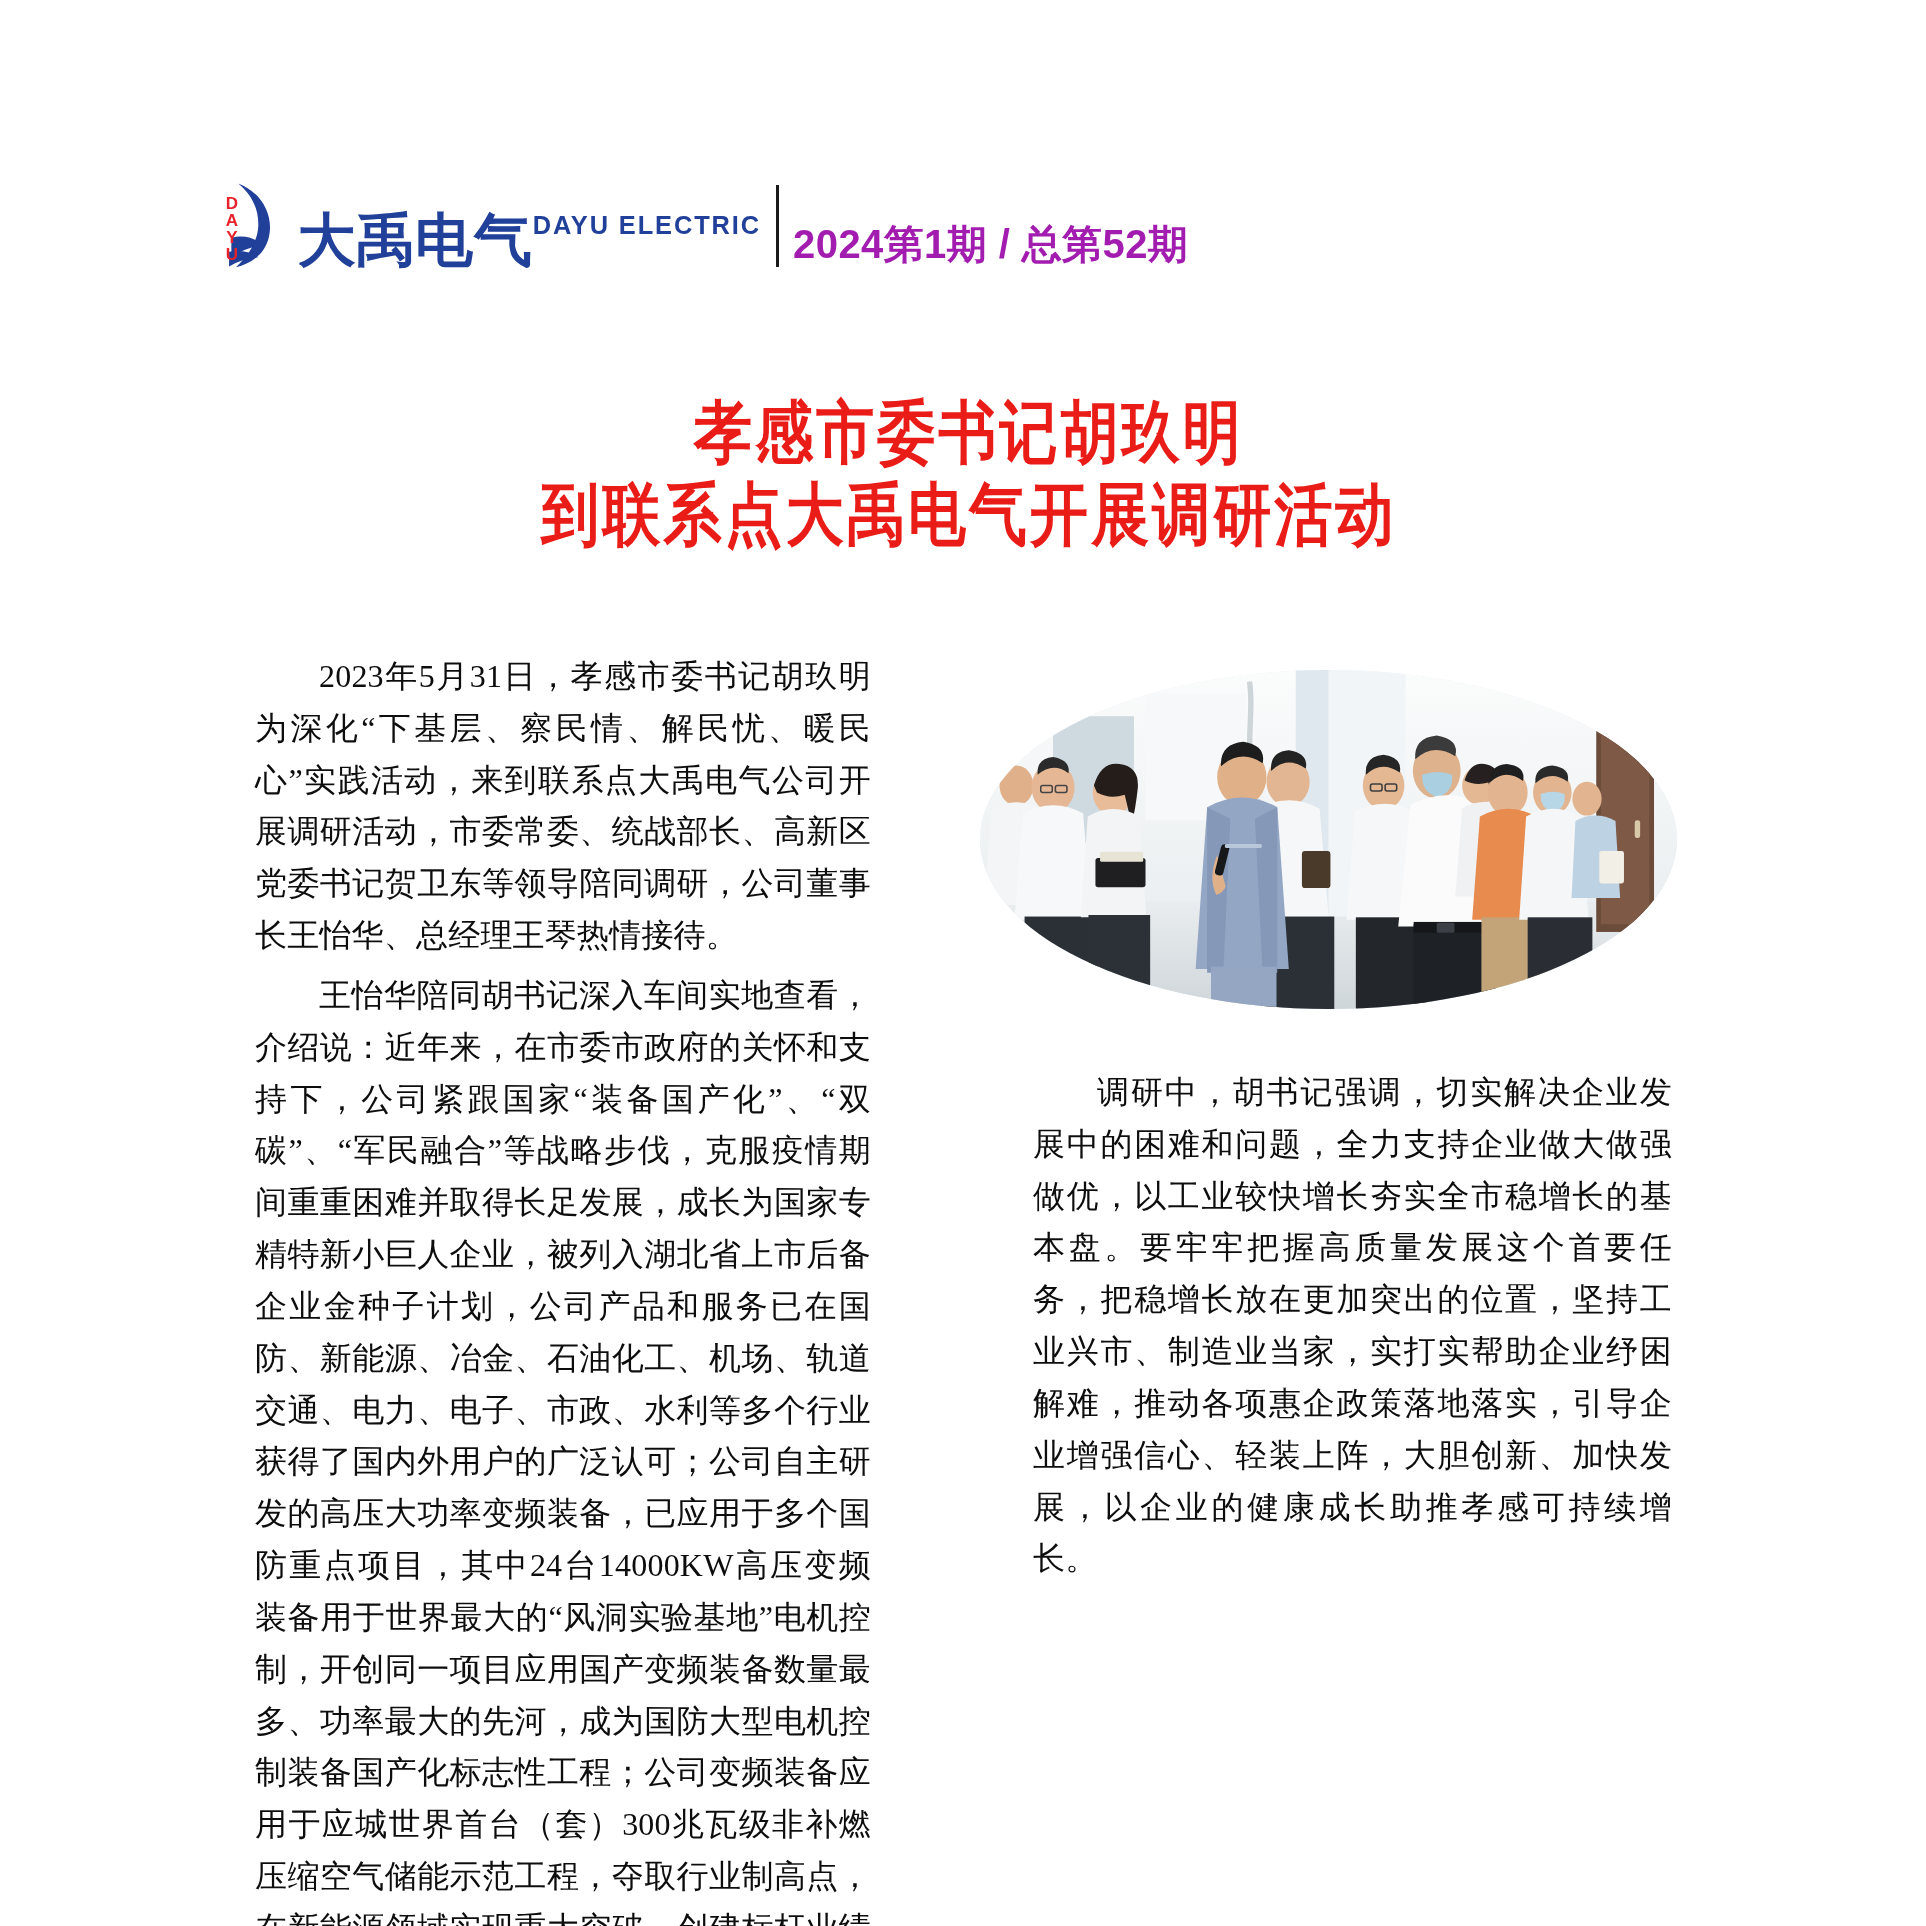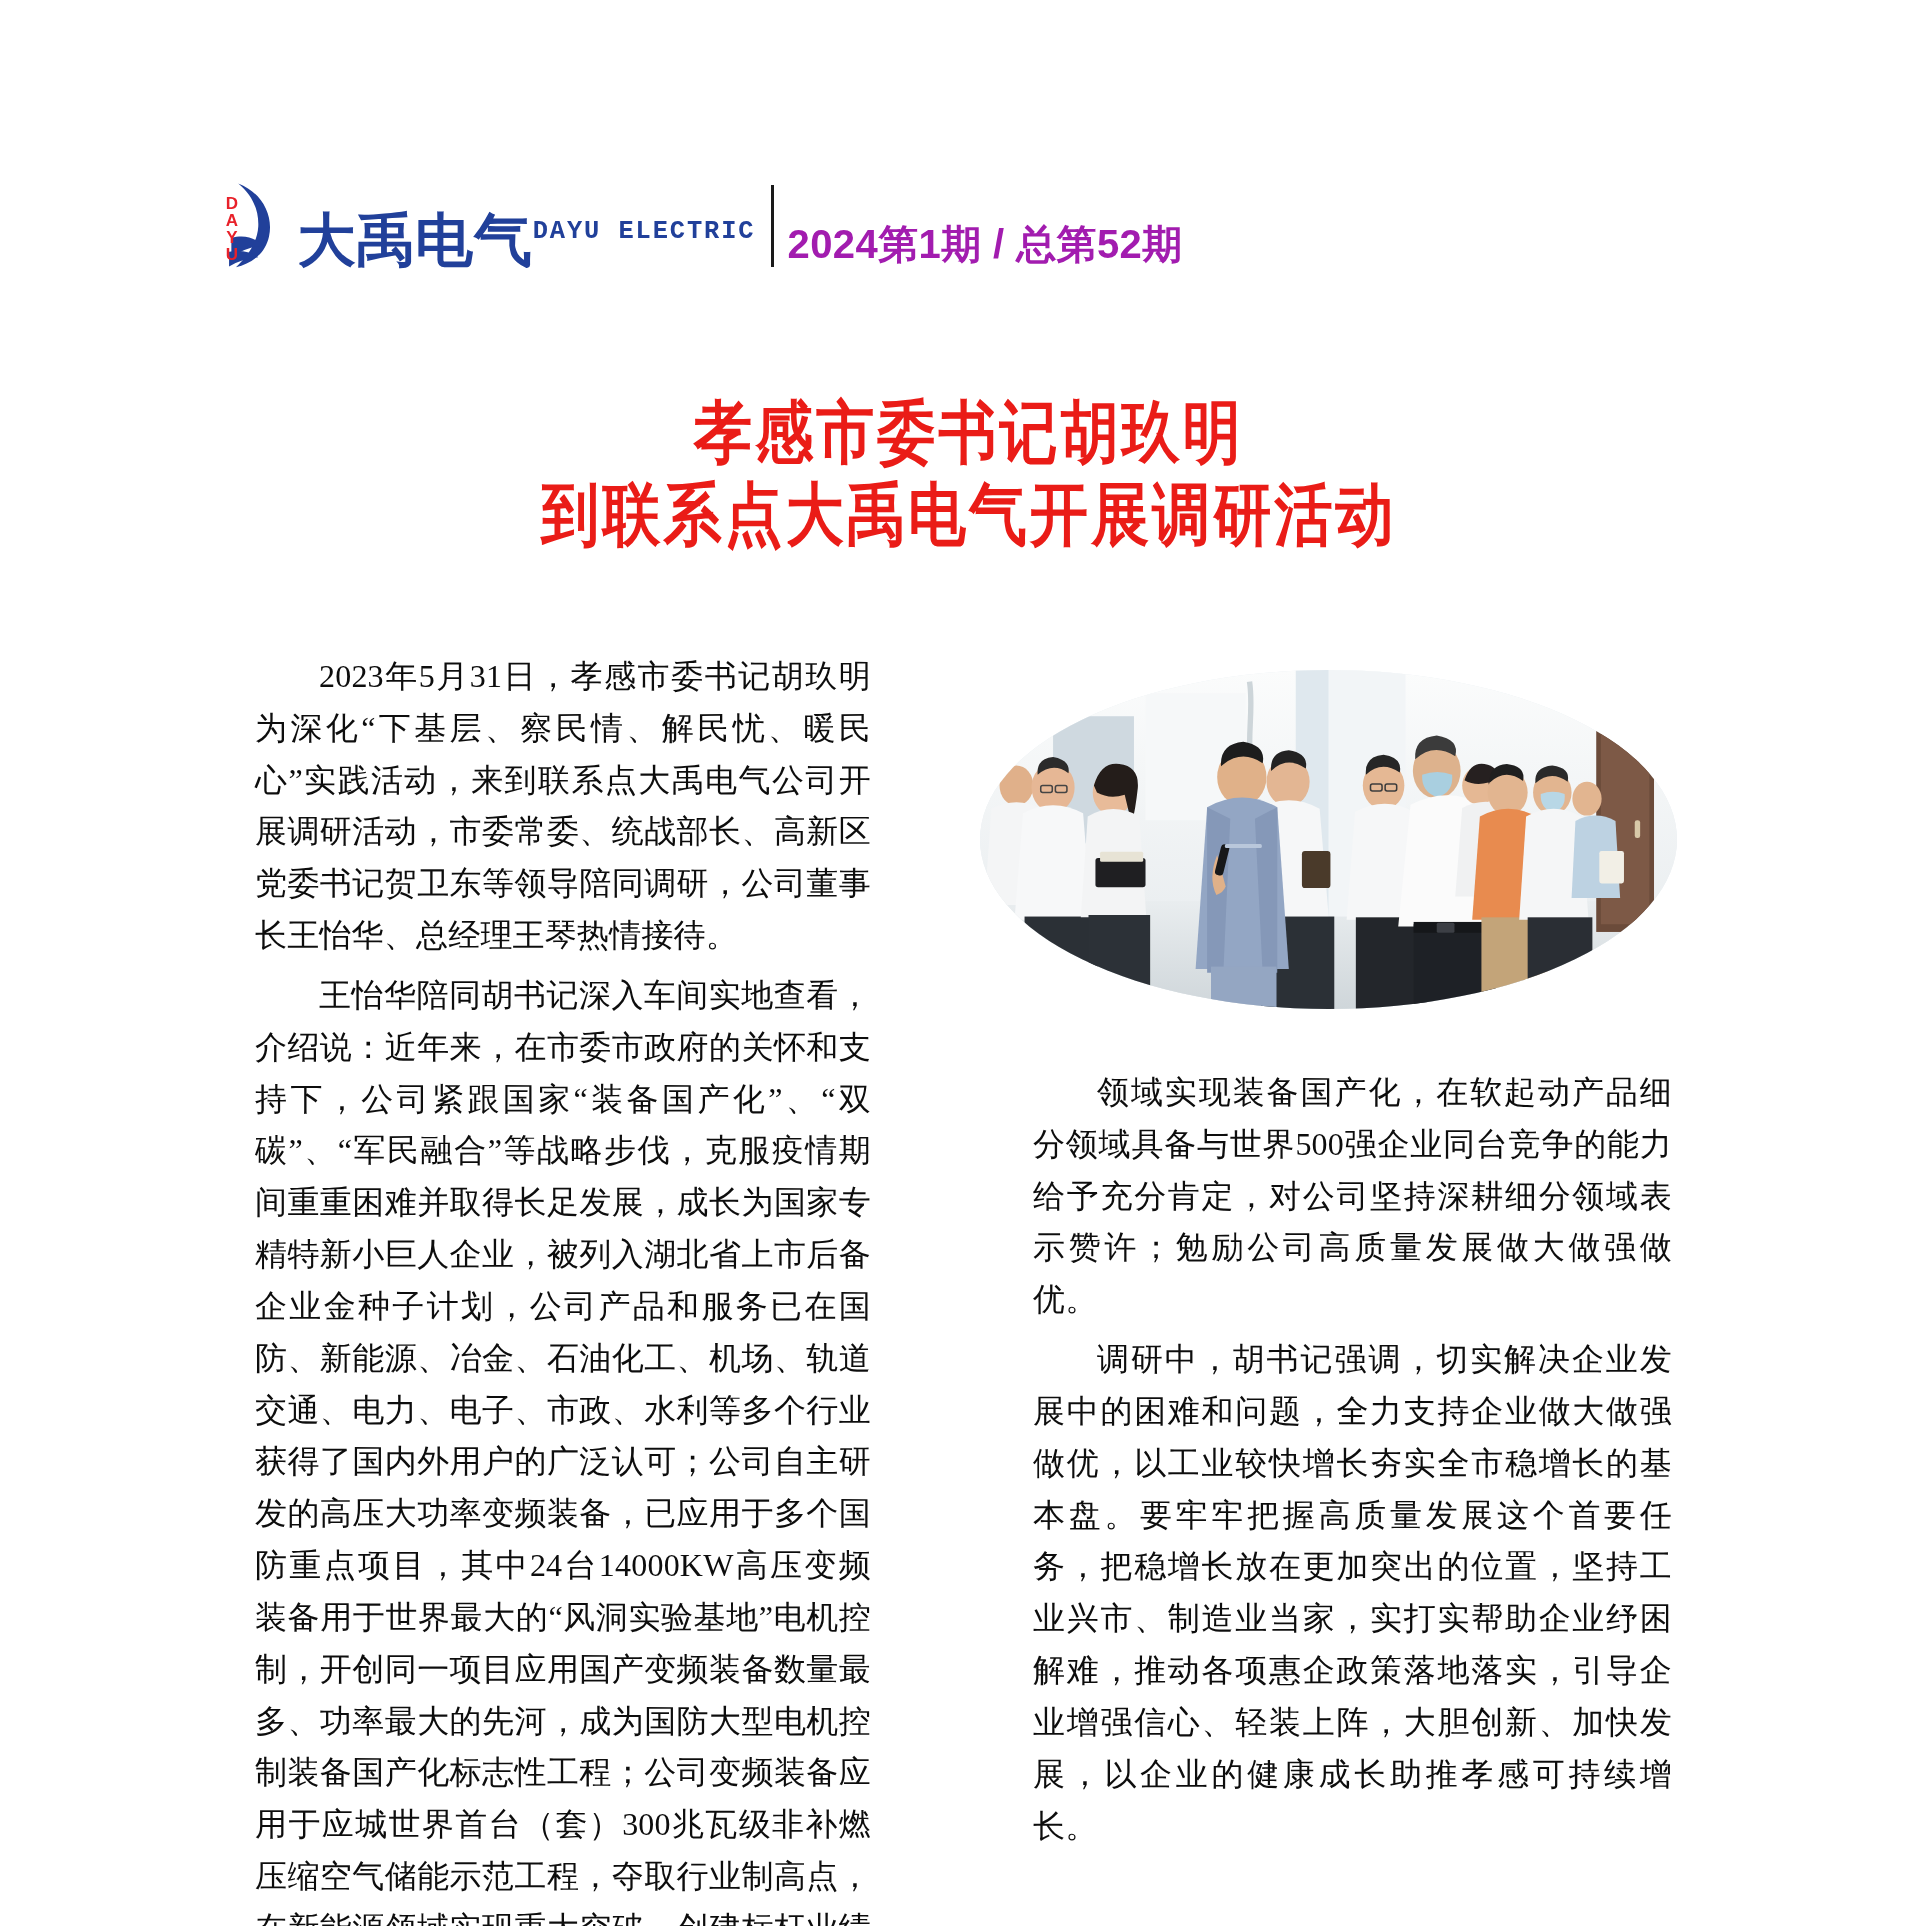--- a/index.html
+++ b/index.html
@@ -61,28 +61,28 @@
   .logo-cn {
     font-family: "Liberation Sans", sans-serif;
     font-weight: 700;
     font-size: 58px;
     line-height: 1.02;
     color: #21409a;
     letter-spacing: 0.8px;
     white-space: nowrap;
   }
   .logo-en {
-    font-family: Liberation Mono, monospace;
+    font-family: Liberation Sans, sans-serif;
     font-weight: 700;
     font-size: 25.4px;
     line-height: 1.05;
     color: #21409a;
     letter-spacing: 1.9px;
     white-space: nowrap;
-    margin-top: 9px;
+    margin-top: 2px;
   }
   .masthead-divider {
     width: 2.7px;
     height: 82px;
     background: #1a1a1a;
     margin: 0 14px 2.3px 15.4px;
   }
   .issue-line {
     font-family: "Liberation Sans", sans-serif;
     font-weight: 700;
@@ -300,19 +300,18 @@
     </svg>
   </div>
 
   <div class="col col-left">
     <p>2023年5月31日，孝感市委书记胡玖明为深化“下基层、察民情、解民忧、暖民心”实践活动，来到联系点大禹电气公司开展调研活动，市委常委、统战部长、高新区党委书记贺卫东等领导陪同调研，公司董事长王怡华、总经理王琴热情接待。</p>
     <p>王怡华陪同胡书记深入车间实地查看，介绍说：近年来，在市委市政府的关怀和支持下，公司紧跟国家“装备国产化”、“双碳”、“军民融合”等战略步伐，克服疫情期间重重困难并取得长足发展，成长为国家专精特新小巨人企业，被列入湖北省上市后备企业金种子计划，公司产品和服务已在国防、新能源、冶金、石油化工、机场、轨道交通、电力、电子、市政、水利等多个行业获得了国内外用户的广泛认可；公司自主研发的高压大功率变频装备，已应用于多个国防重点项目，其中24台14000KW高压变频装备用于世界最大的“风洞实验基地”电机控制，开创同一项目应用国产变频装备数量最多、功率最大的先河，成为国防大型电机控制装备国产化标志性工程；公司变频装备应用于应城世界首台（套）300兆瓦级非补燃压缩空气储能示范工程，夺取行业制高点，在新能源领域实现重大突破，创建标杆业绩且影响深远，为大型装备国产化做出了新的贡献。</p>
 
   </div>
 
   <div class="col col-right">
-    <p>领域实现装备国产化，在软起动产品细分领域具备与世界500强企业同台竞争的能力给予充分肯定，对公司坚持深耕细分领域表示赞许；勉励公司高质量发展做大做强做优。</p>
     <p>调研中，胡书记强调，切实解决企业发展中的困难和问题，全力支持企业做大做强做优，以工业较快增长夯实全市稳增长的基本盘。要牢牢把握高质量发展这个首要任务，把稳增长放在更加突出的位置，坚持工业兴市、制造业当家，实打实帮助企业纾困解难，推动各项惠企政策落地落实，引导企业增强信心、轻装上阵，大胆创新、加快发展，以企业的健康成长助推孝感可持续增长。</p>
 
   </div>
 
 </div>
 
 
 </body></html>

